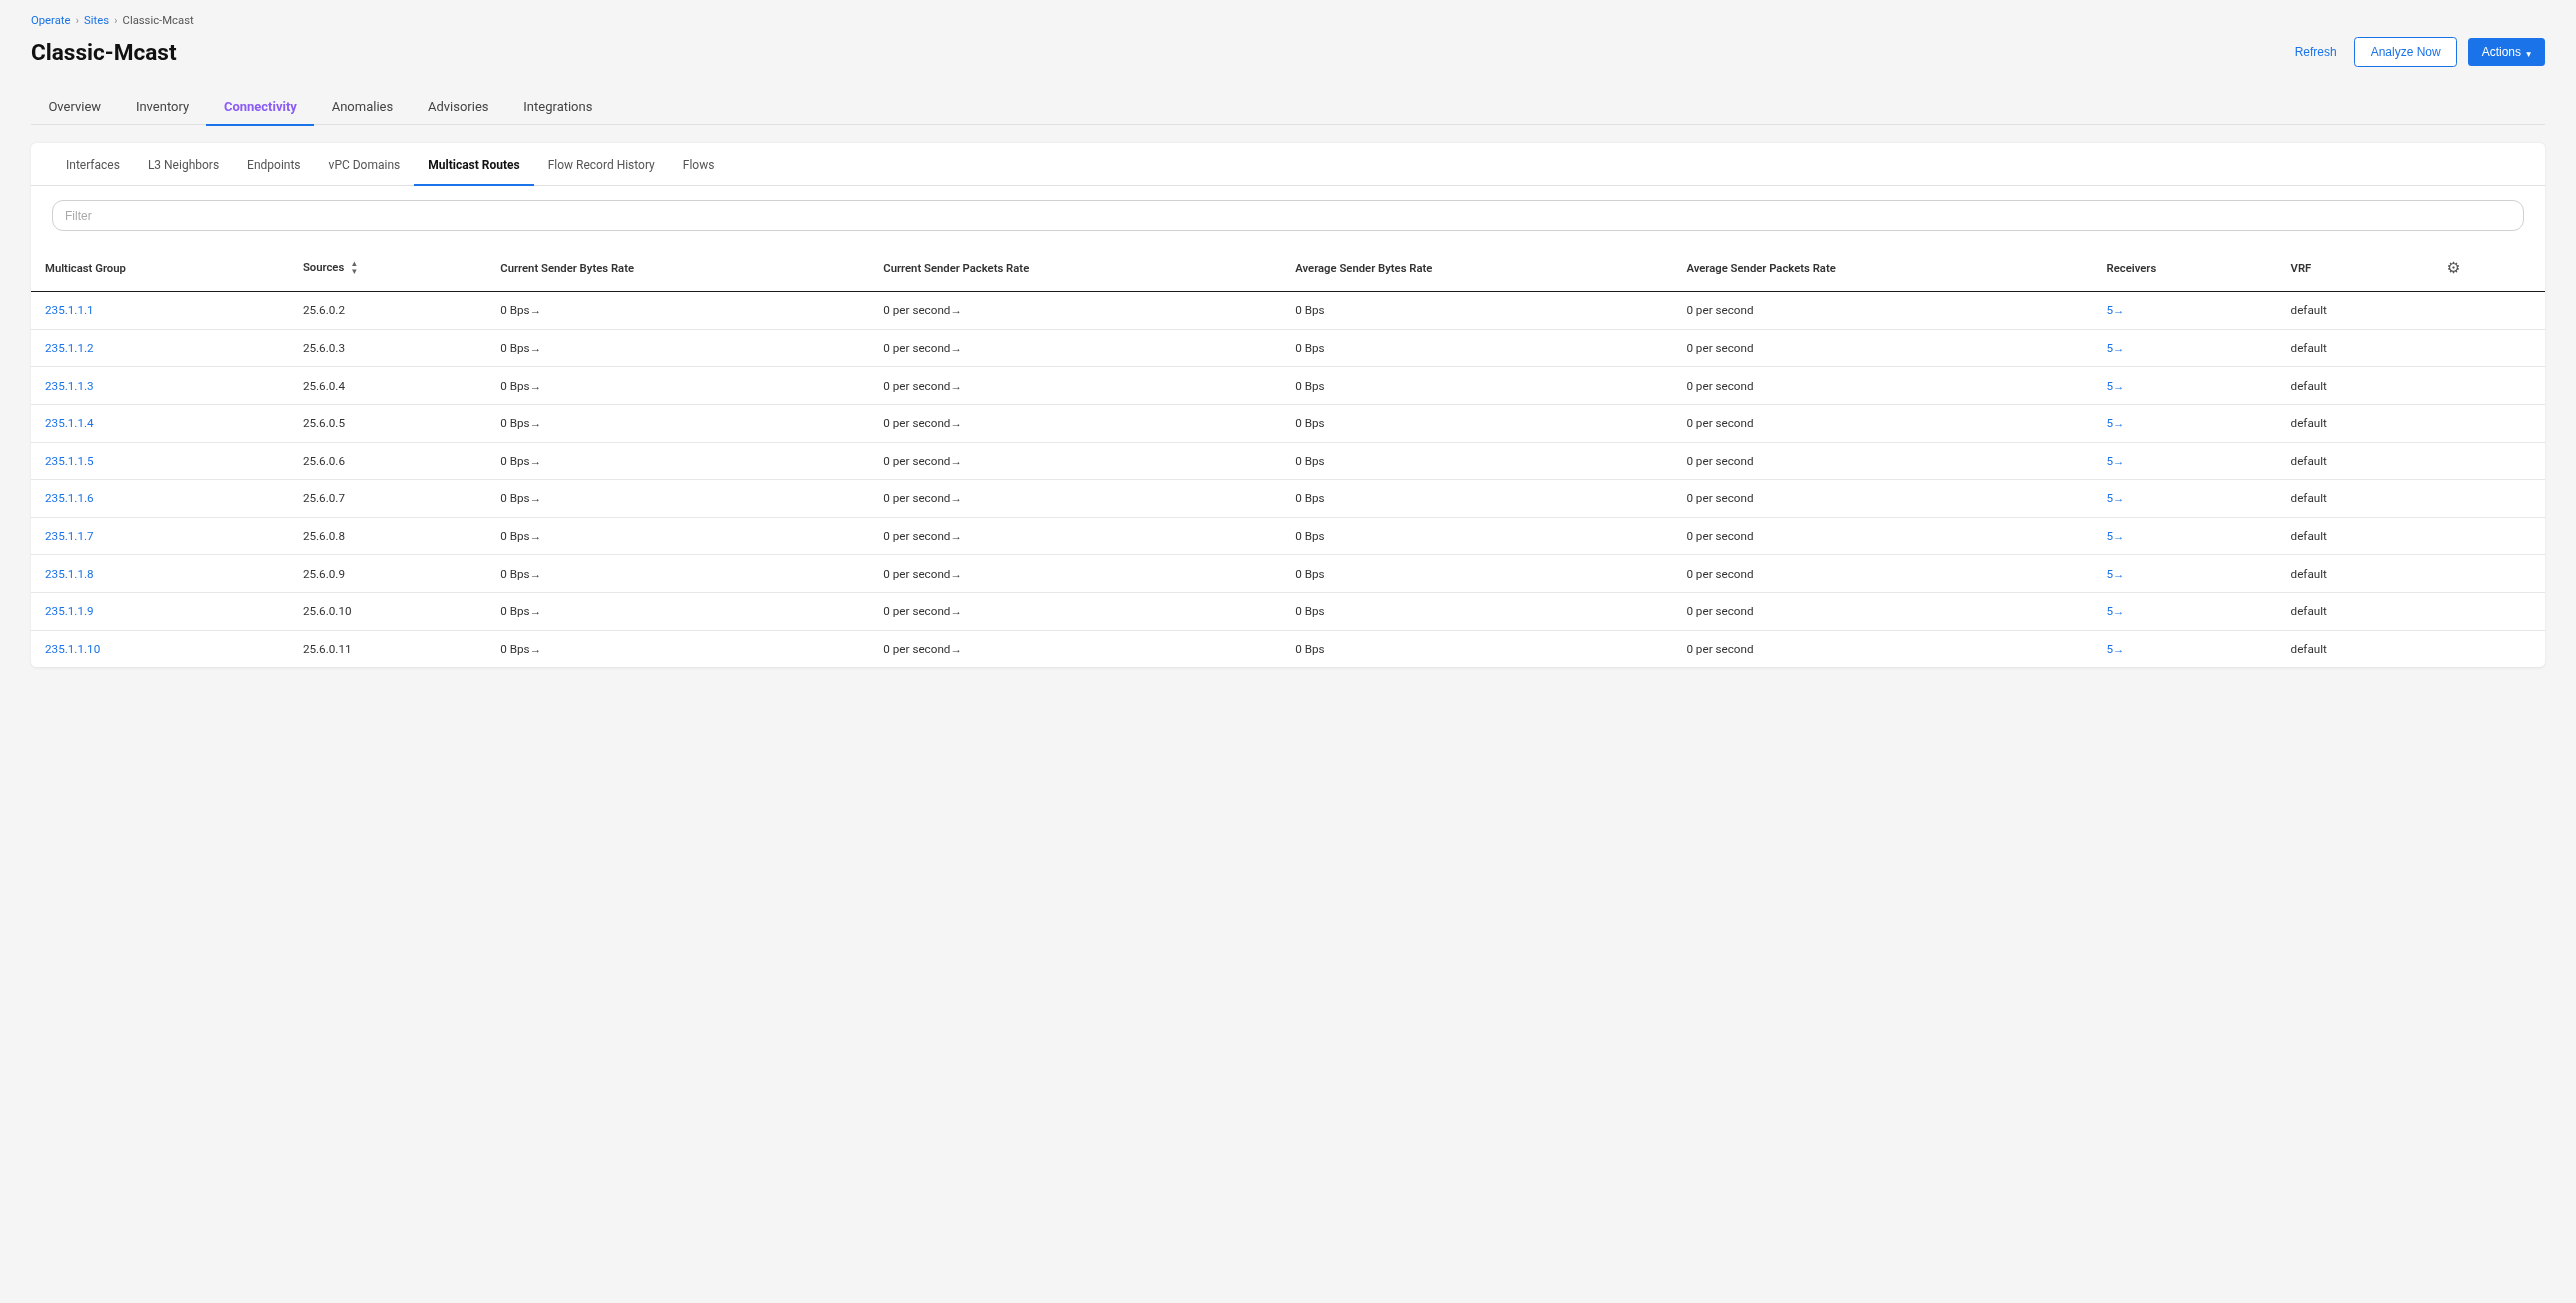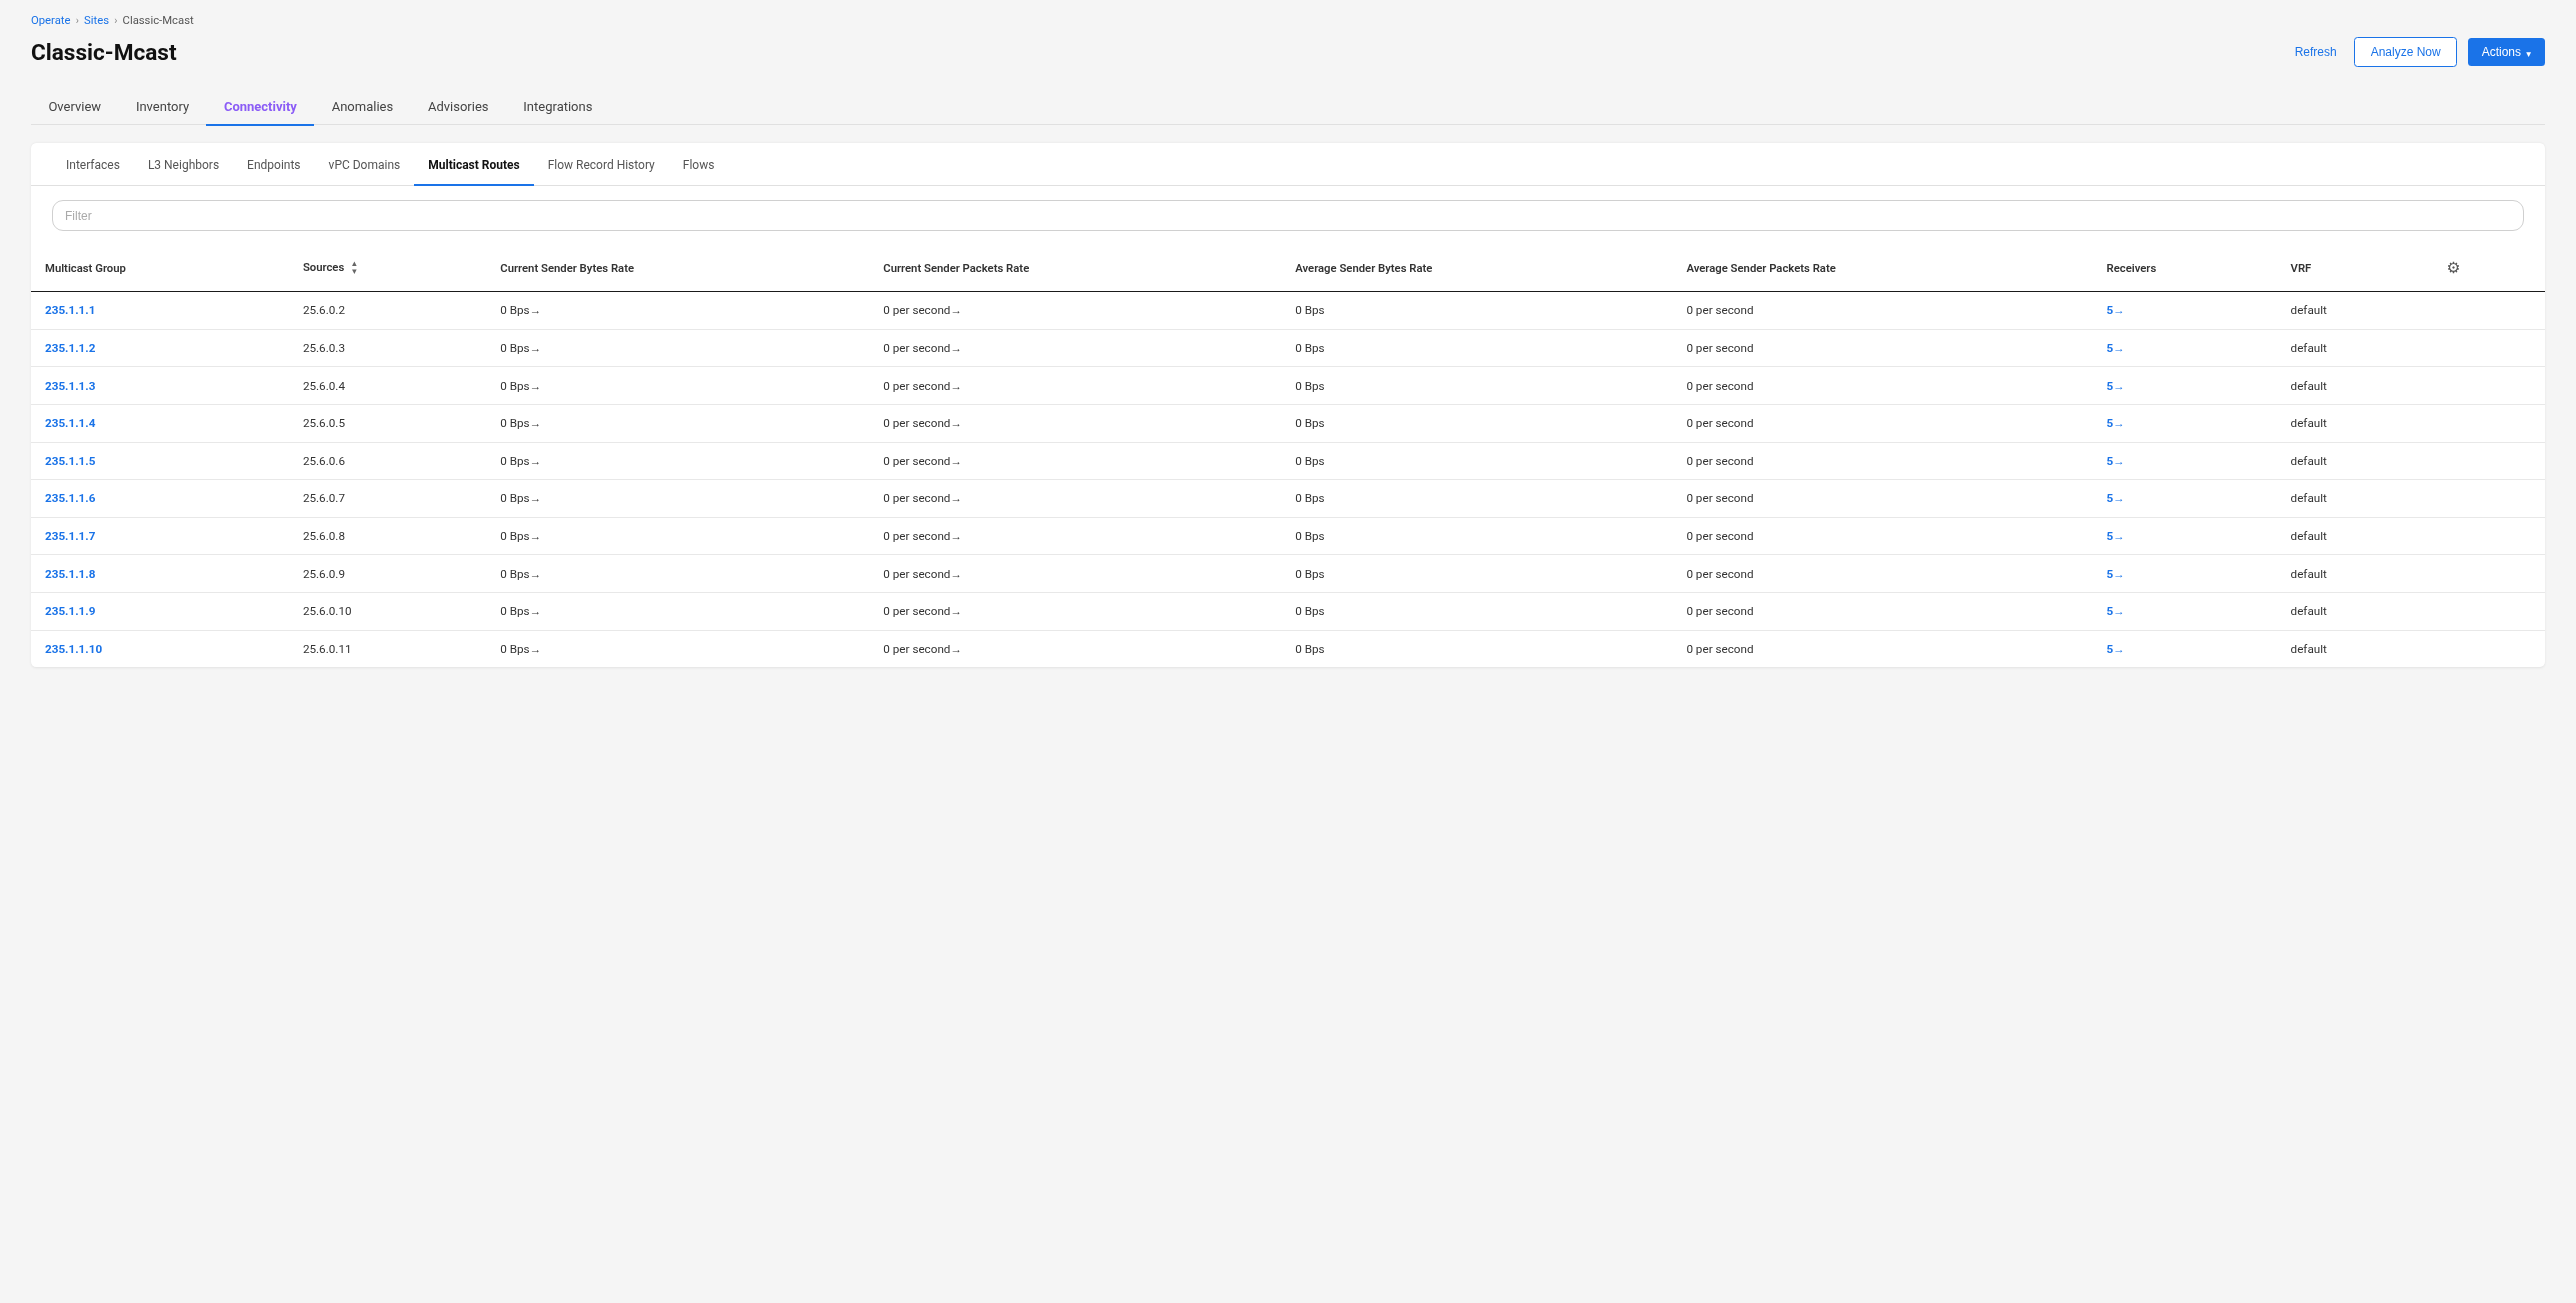--- a/index.html
+++ b/index.html
@@ -178,21 +178,21 @@
       color: #333;
       border-bottom: 0.9px solid #e8e8e8;
     }
     .data-table tr:last-child td {
       border-bottom: none;
     }
     .link-cell {
       color: #1a73e8;
       cursor: pointer;
       text-decoration: none;
-      font-weight: 700;
+      font-weight: 400;
     }
     .gear-btn {
       background: none;
       border: none;
       cursor: pointer;
       color: #555;
       font-size: 15.6px;
       padding: 3.5px;
     }
     .th-gear {

